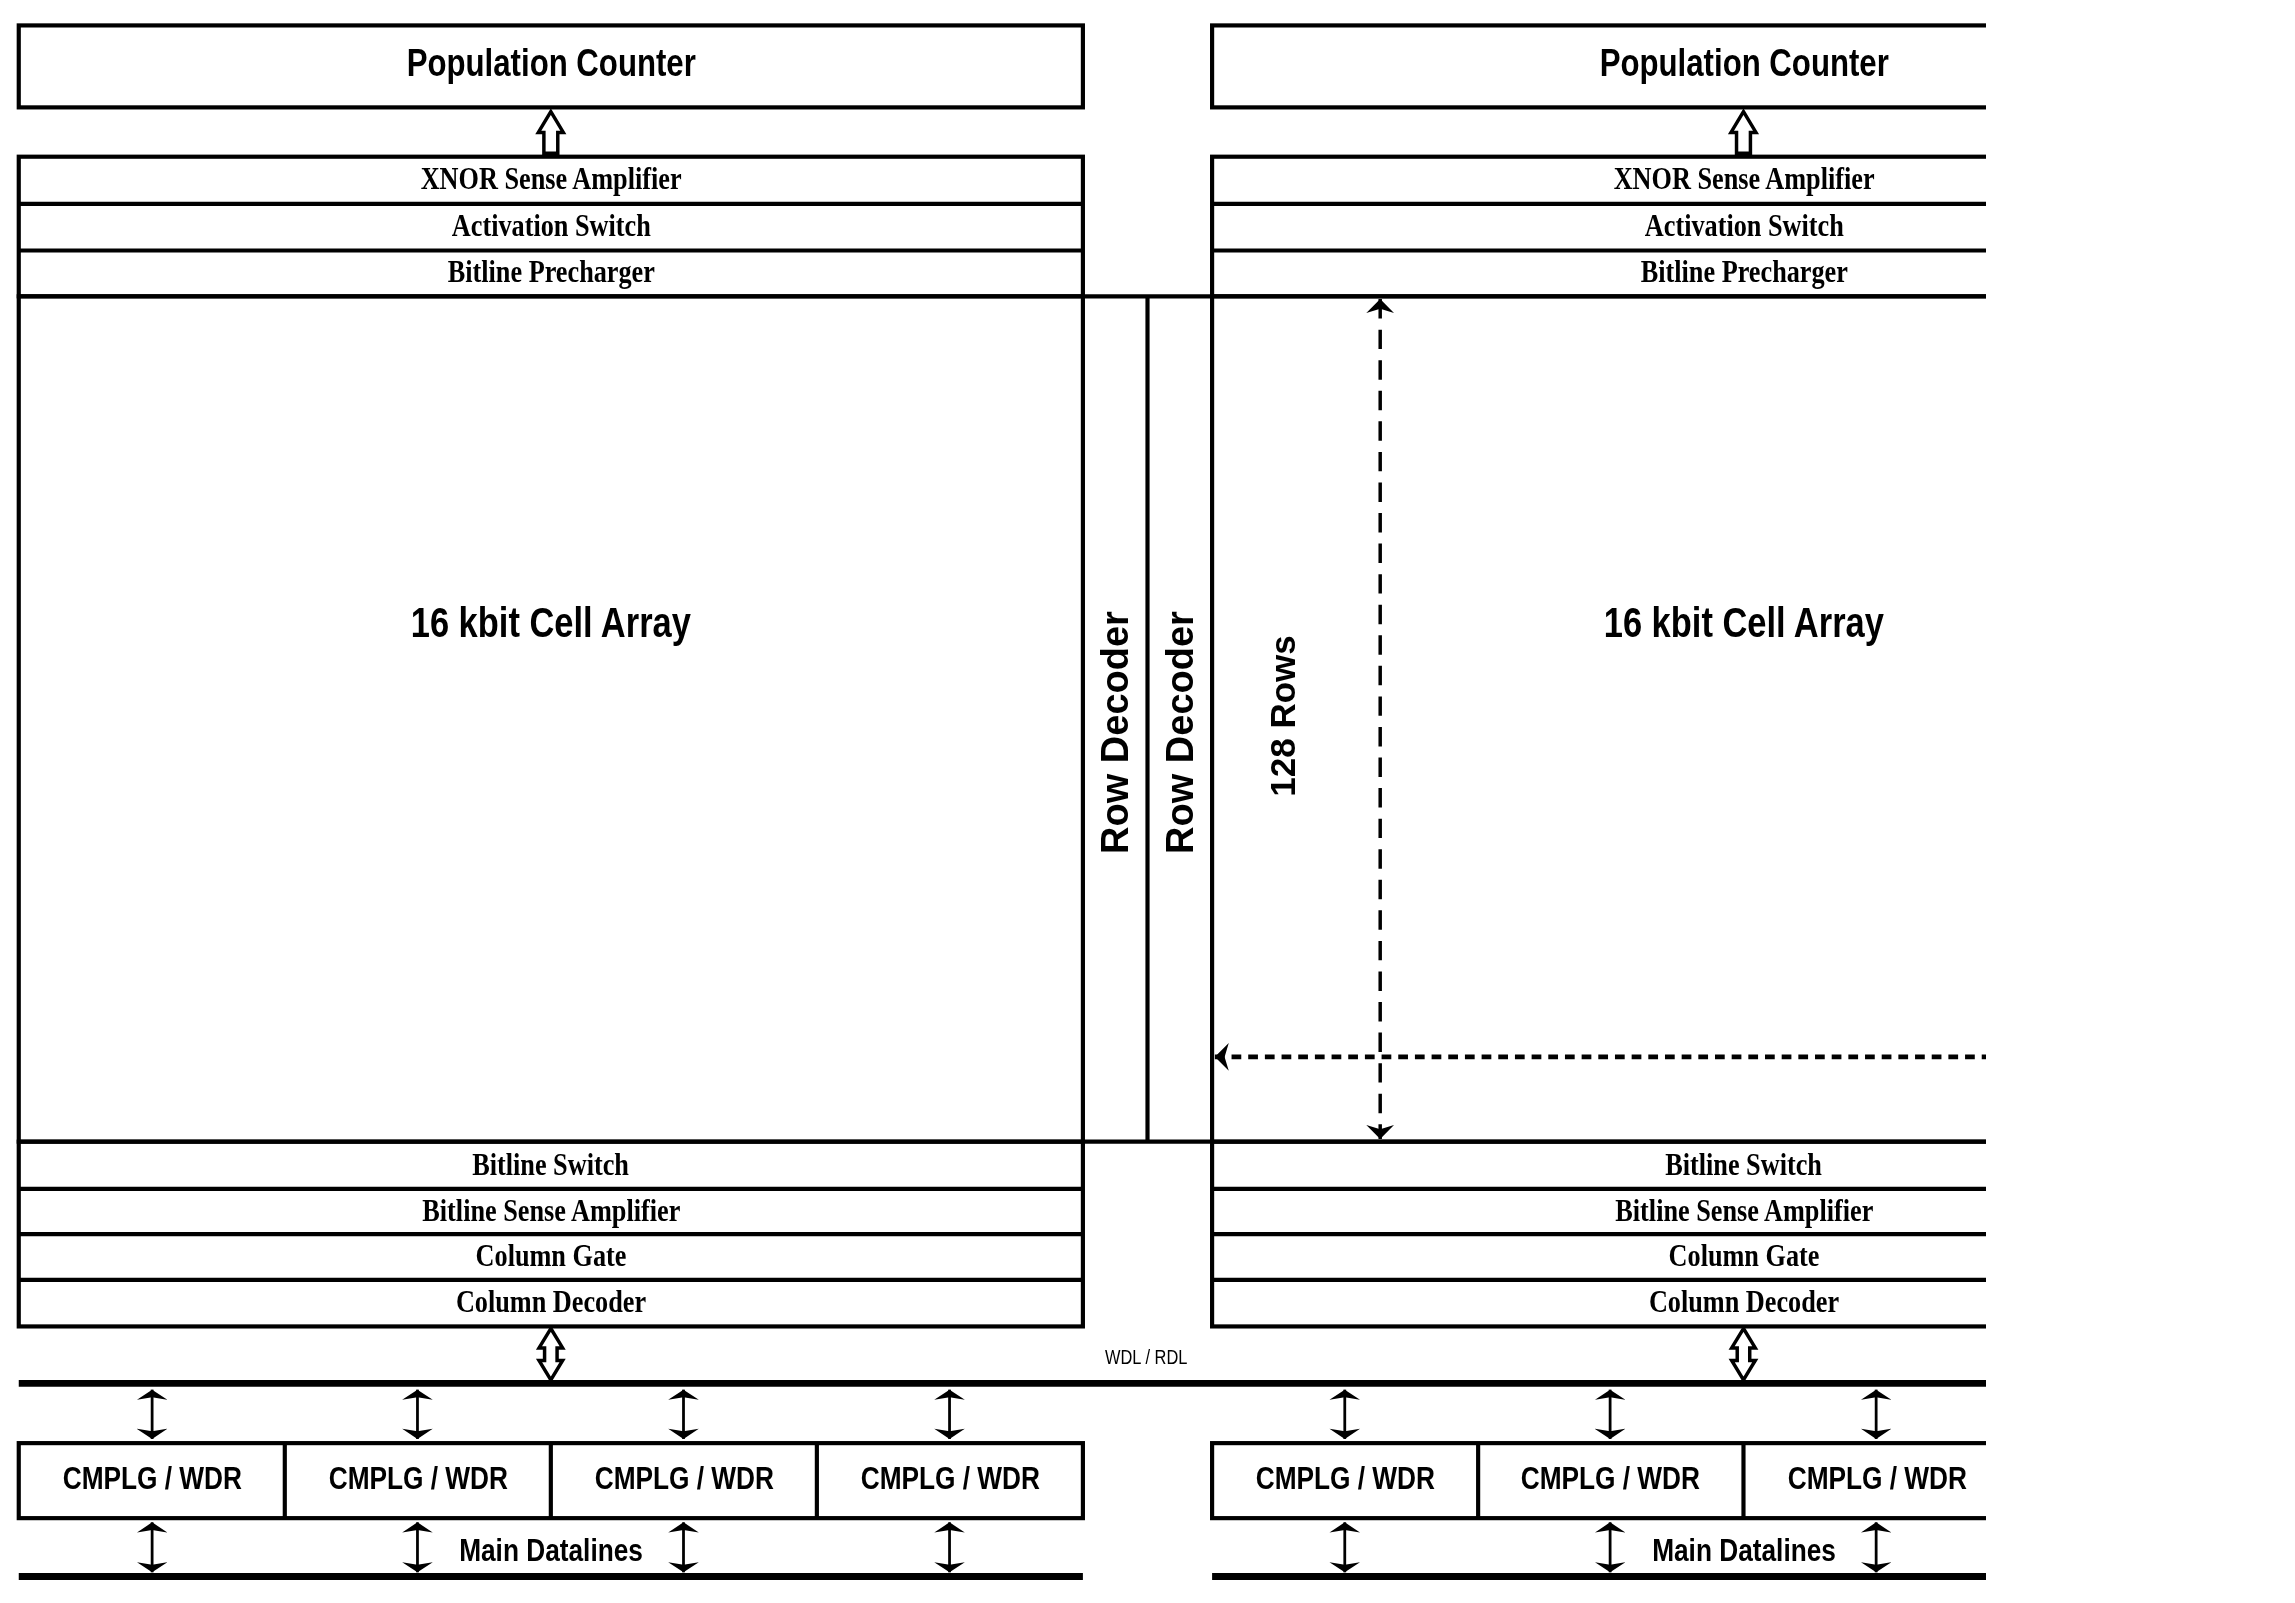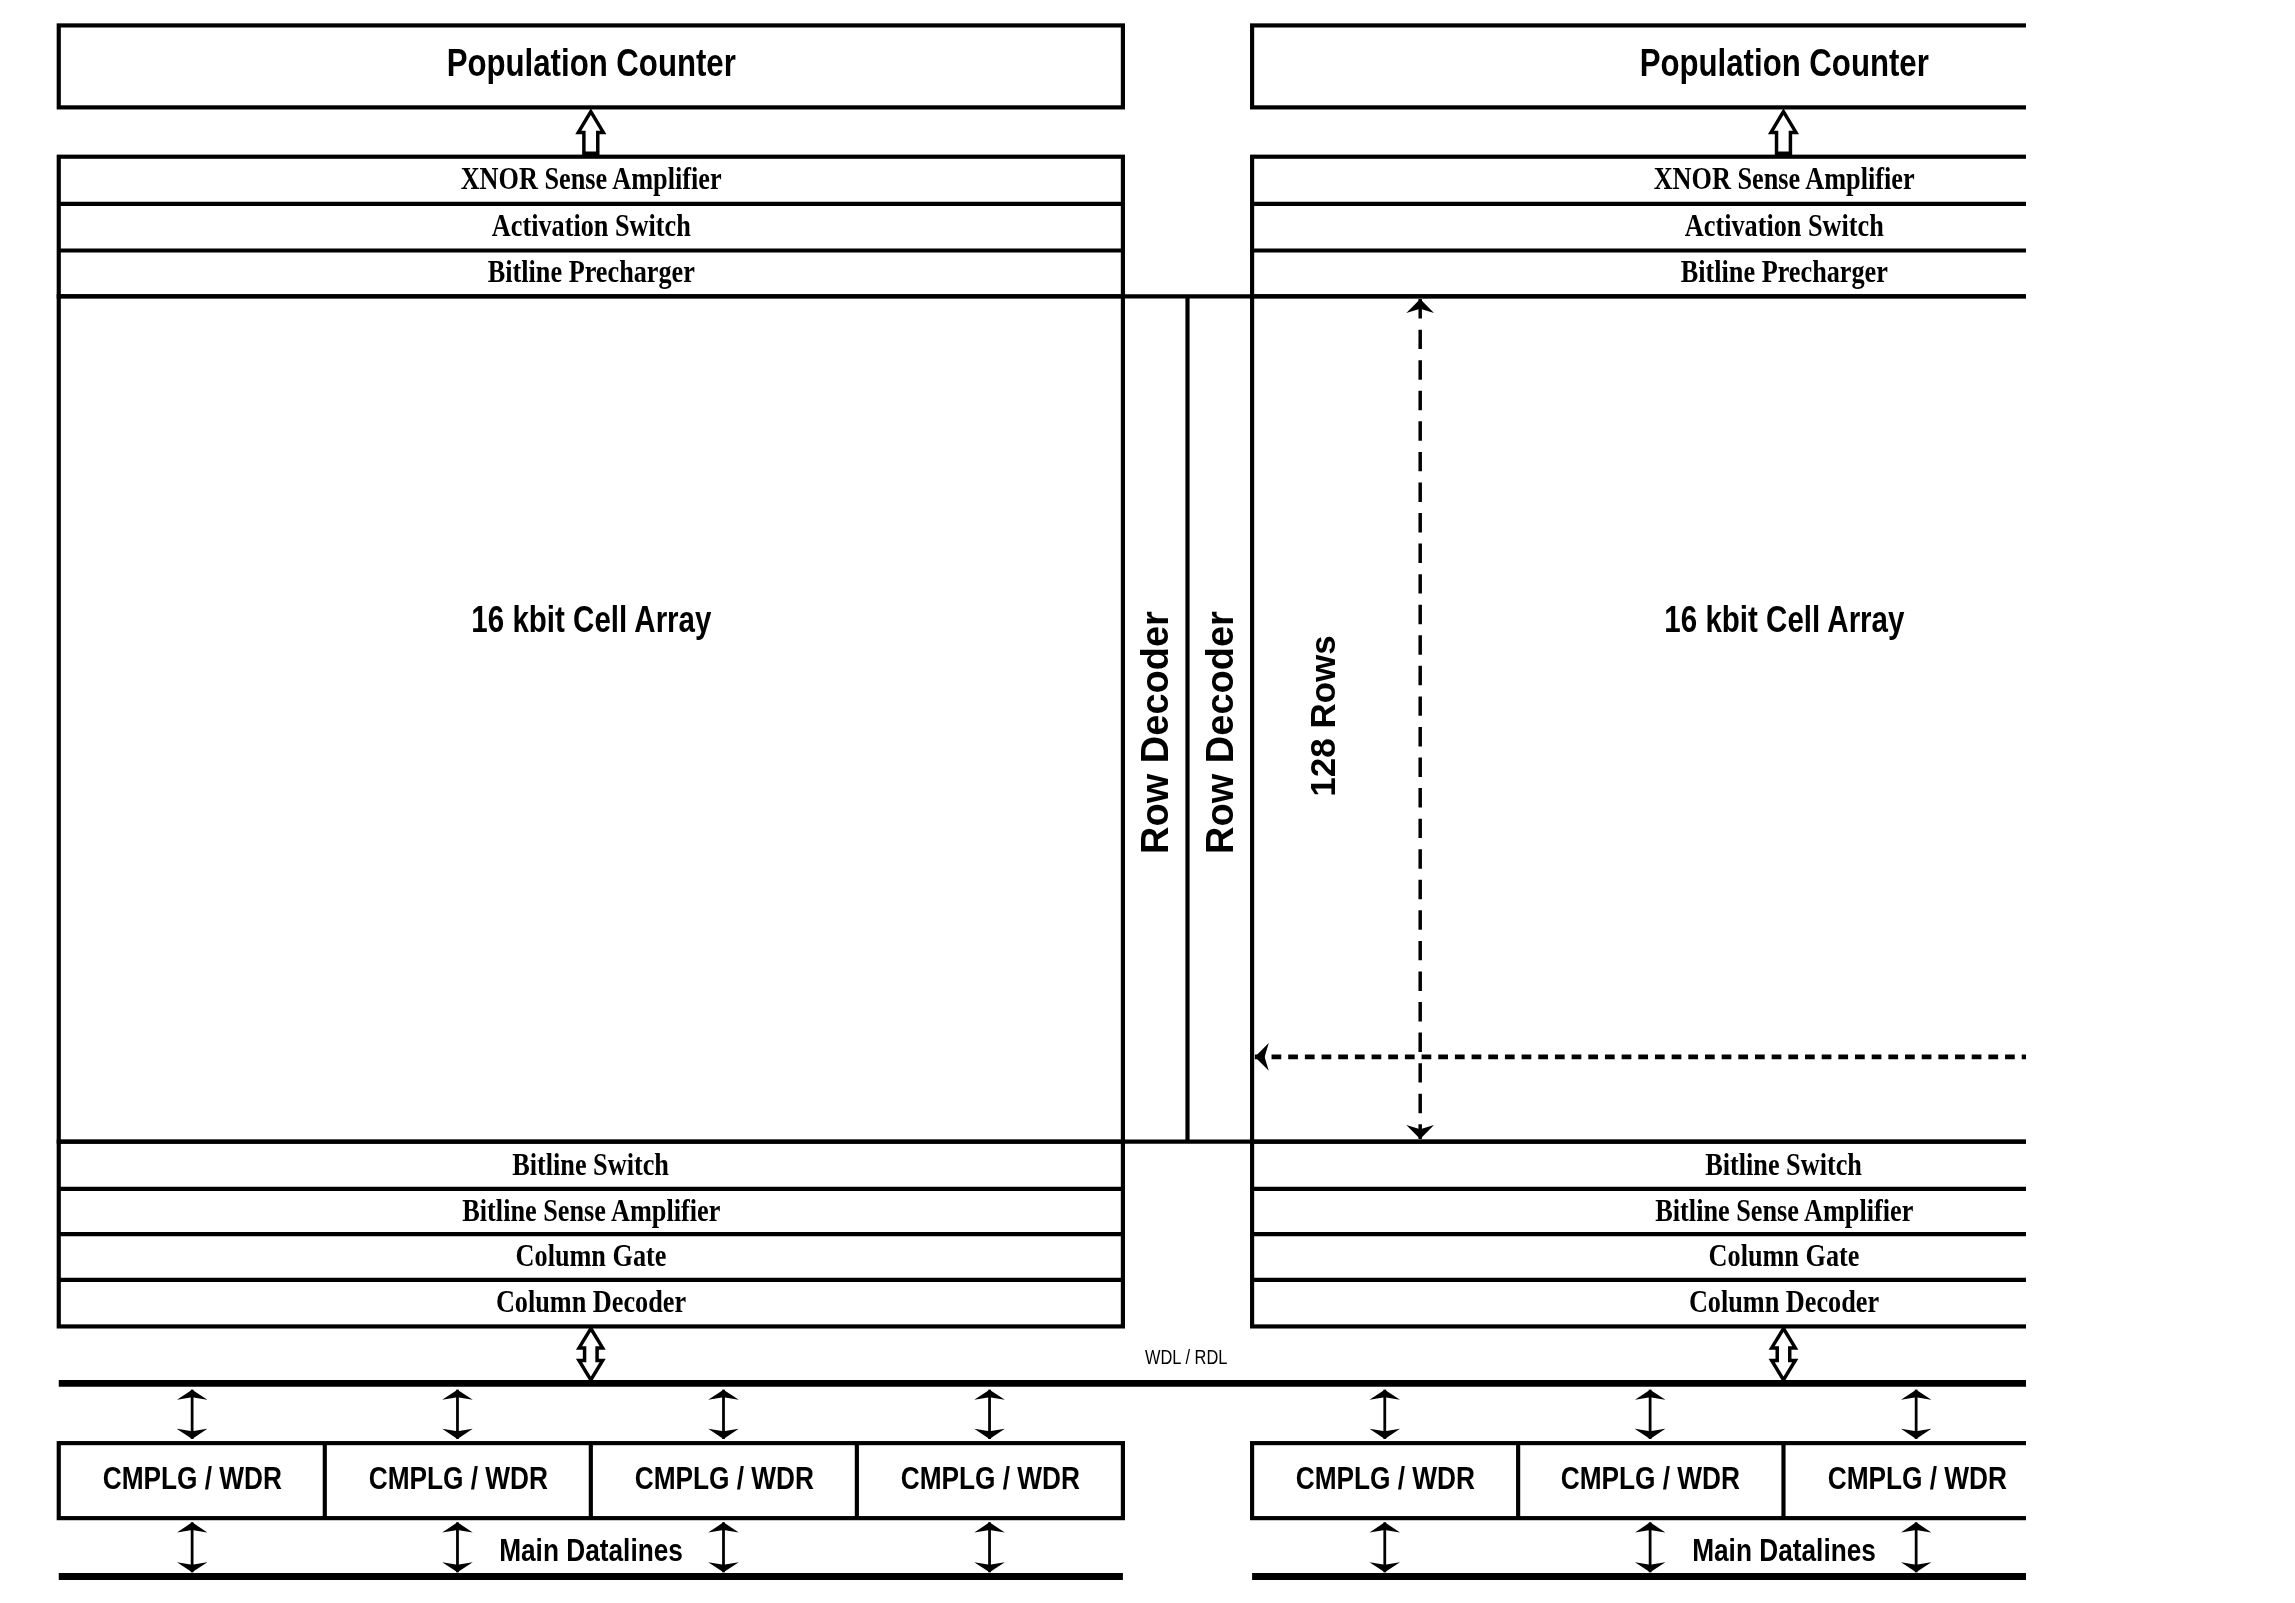--- a/index.html
+++ b/index.html
@@ -1,23 +1,23 @@
 <!DOCTYPE html>
 <html style="font-size:11px"><head>
 <meta charset="utf-8">
 <style>
   html, body { margin:0; padding:0; background:#ffffff; }
-  #canvas { position:relative; width:1986px; height:1604px; overflow:hidden; background:#ffffff;margin-left:40px; }
+  #canvas { position:relative; width:1986px; height:1604px; overflow:hidden; background:#ffffff; }
   svg.lines { position:absolute; left:0; top:0; }
   .lbl { position:absolute; font-family:"Liberation Sans", sans-serif; font-weight:bold; color:#000;
          white-space:nowrap; text-align:center; transform-origin:center center; }
   .lbl span { display:inline-block; transform:scaleX(0.82); }
   .f-pop { font-size:38px; }
   .f-row { font-size:32px;font-family:Liberation Serif, serif; }
-  .f-arr { font-size:36px; }
+  .f-arr { font-size:42px; }
   .f-dim { font-size:35px; }
   .f-cmp { font-size:32px; }
   .f-wdl { font-size:20px; font-weight:normal; }
   .vert { position:absolute; font-family:"Liberation Sans", sans-serif; font-weight:bold; white-space:nowrap;
           transform:rotate(-90deg); transform-origin:center center; text-align:center; }
 </style>
 </head>
 <body>
 
 <div id="canvas">

